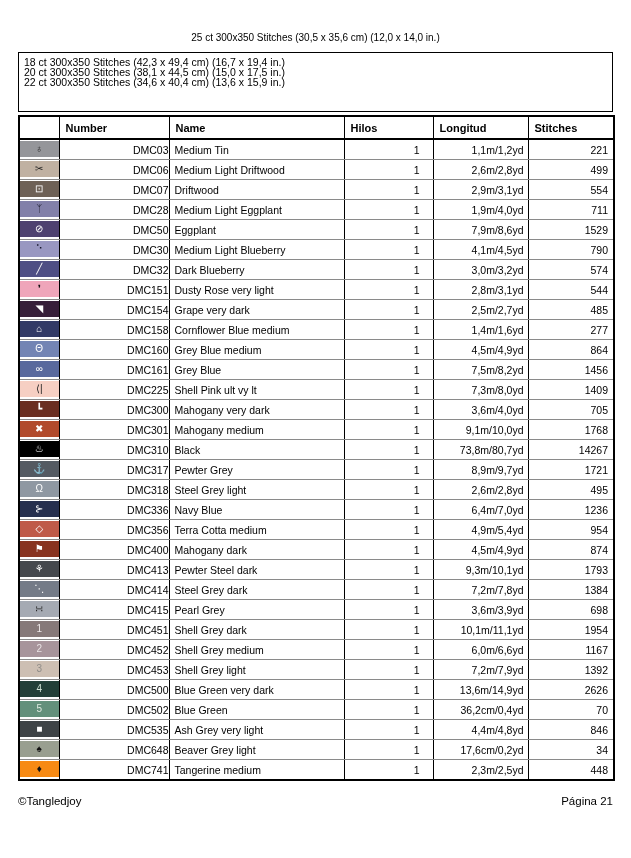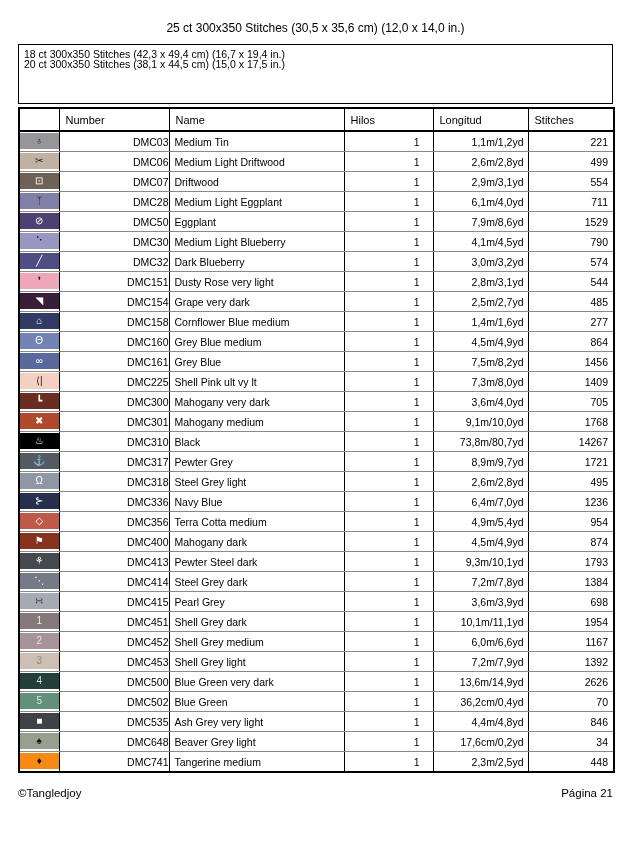--- a/index.html
+++ b/index.html
@@ -13,22 +13,22 @@
   .page { position: relative; width: 595px; margin: 0 auto; padding-top: 9px; }
   .title {
     text-align: center;
     font-size: 19px;
     font-weight: normal;
     letter-spacing: 0.4px;
     margin: 0;
   }
   .subtitle {
     text-align: center;
-    font-size: 12px;
-    margin-top: 12px;
+    font-size: 10px;
+    margin-top: 23px;
   }
   .size-box {
     box-sizing: border-box;
     border: 1px solid #000;
     height: 60px;
     margin-top: 9px;
     padding: 4px 6px 0 5px;
     font-size: 10.5px;
     line-height: 10px;
   }
@@ -45,21 +45,21 @@
   col.c-name { width: 175px; }
   col.c-hilos { width: 89px; }
   col.c-long { width: 95px; }
   col.c-stit { width: 86px; }
   thead tr { height: 23px; }
   thead th {
     border-right: 1px solid #000;
     border-bottom: 2px solid #000;
     text-align: left;
     font-size: 11px;
-    font-weight: normal;
+    font-weight: bold;
     padding: 0 0 0 6px;
     vertical-align: middle;
   }
   thead th:last-child { border-right: none; }
   tbody tr { height: 20px; }
   tbody td {
     border-right: 1px solid #000;
     border-bottom: 1px solid #8a8a8a;
     padding: 0;
     vertical-align: middle;
@@ -95,20 +95,21 @@
 <body>
 
 <div class="page">
 
 
   <div class="subtitle">25 ct 300x350 Stitches (30,5 x 35,6 cm) (12,0 x 14,0 in.)</div>
 
   <div class="size-box">
     <div>18 ct 300x350 Stitches (42,3 x 49,4 cm) (16,7 x 19,4 in.)</div>
     <div>20 ct 300x350 Stitches (38,1 x 44,5 cm) (15,0 x 17,5 in.)</div>
+    <div>22 ct 300x350 Stitches (34,6 x 40,4 cm) (13,6 x 15,9 in.)</div>
   </div>
 
   <table class="legend">
     <colgroup>
       <col class="c-sym">
         <col class="c-num">
         <col class="c-name">
       <col class="c-hilos">
         <col class="c-long">
         <col class="c-stit">
@@ -170,21 +171,21 @@
     <td class="sym">
       <div class="chip" style="background: rgb(130, 128, 169);">
         <span style="color: rgb(26, 26, 42);">ᛉ</span>
       </div>
     </td>
     <td class="num">
       <span class="brand">DMC</span><span>28</span>
     </td>
     <td class="name">Medium Light Eggplant</td>
     <td class="hilos">1</td>
-    <td class="long">6,1m/4,0yd</td>
+    <td class="long">1,9m/4,0yd</td>
     <td class="stit">711</td>
   </tr>
         <tr>
     <td class="sym">
       <div class="chip" style="background: rgb(78, 65, 112);">
         <span style="color: rgb(255, 255, 255);">⊘</span>
       </div>
     </td>
     <td class="num">
       <span class="brand">DMC</span><span>50</span>

